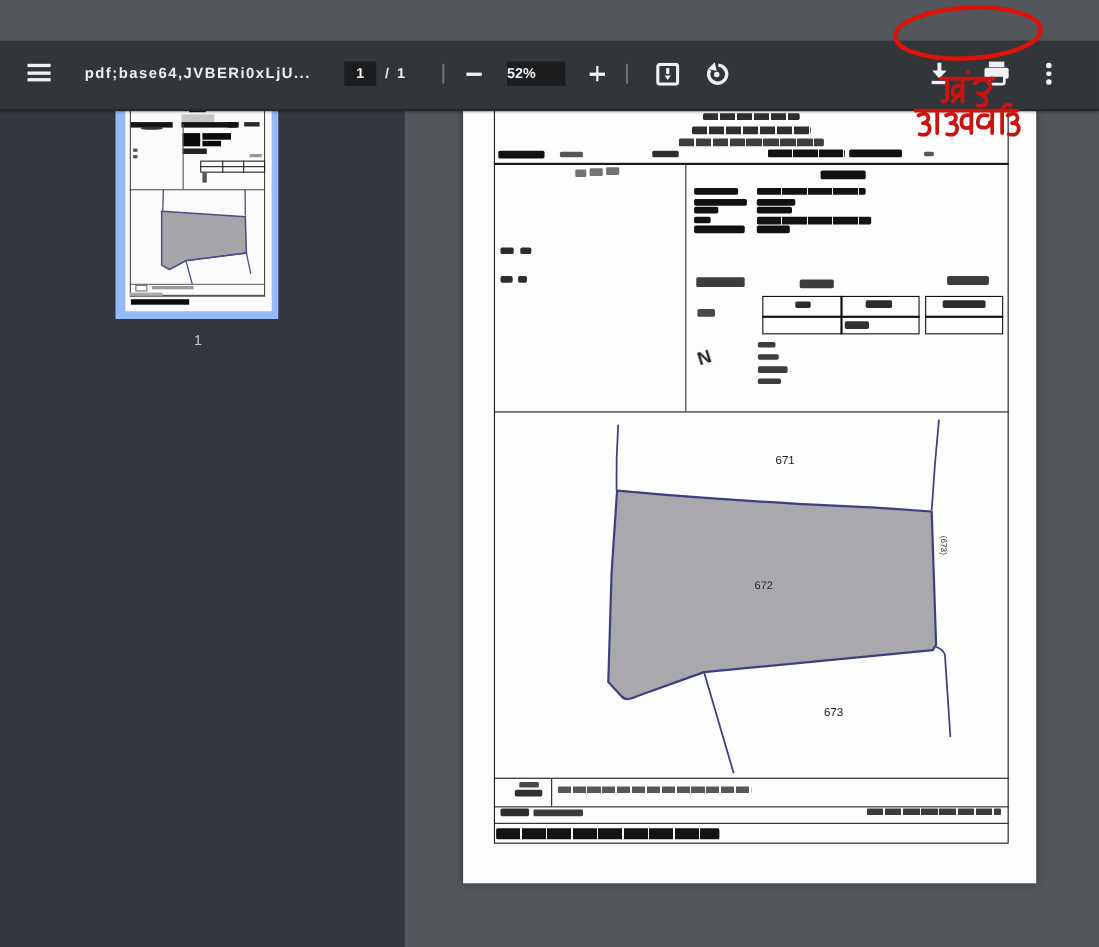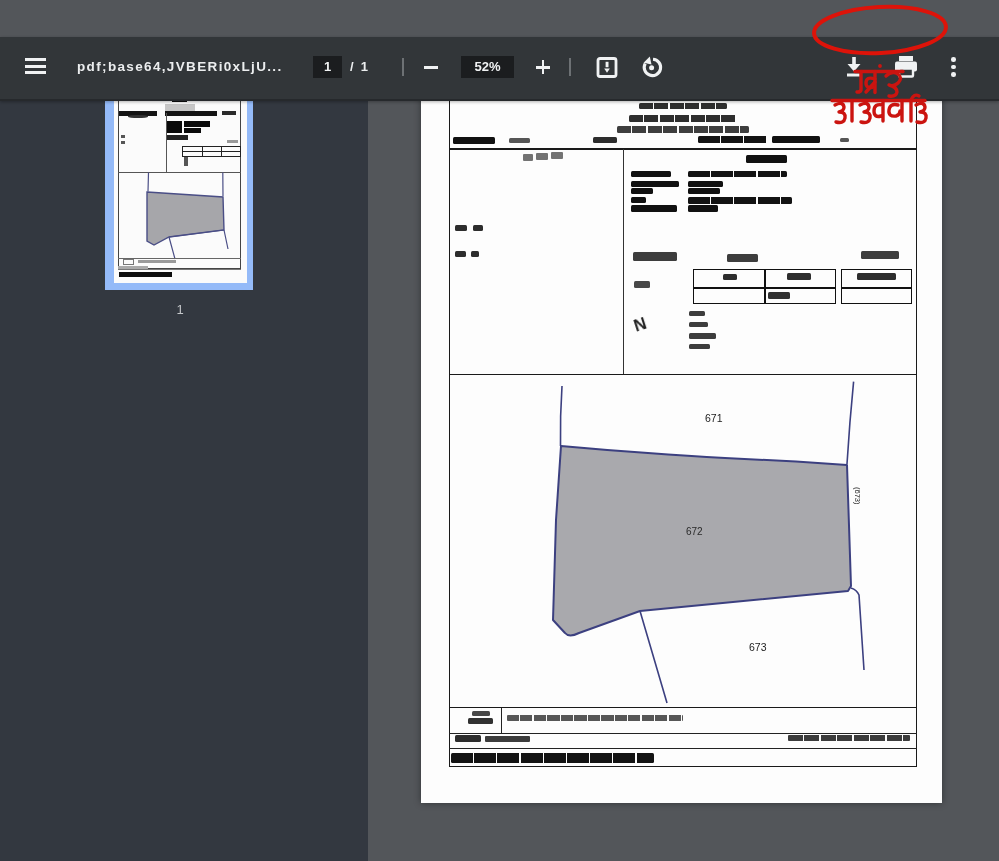--- a/index.html
+++ b/index.html
@@ -27,21 +27,21 @@
 
   <div class="abs tbtxt" style="left:77px;top:21.5px;font-weight:bold;letter-spacing:1.35px;font-size:13.5px;">pdf;base64,JVBERi0xLjU...</div>
 
   <div class="abs" style="left:313px;top:19px;width:29px;height:22px;background:#1b1d1f;color:#f0f2f3;font-size:13px;text-align:center;line-height:22px;font-weight:bold;">1</div>
   <div class="abs tbtxt" style="left:350px;top:22px;font-weight:bold;">/&nbsp;&nbsp;1</div>
 
   <div class="abs" style="left:402px;top:21px;width:1.5px;height:18px;background:#6d7174;"></div>
 
   <div class="abs" style="left:424px;top:29px;width:14px;height:2.6px;background:#f0f2f3;"></div>
 
-  <div class="abs" style="left:461px;top:19px;width:53px;height:22px;background:#1b1d1f;color:#f0f2f3;font-size:13px;text-align:center;line-height:22px;font-weight:bold;">52%</div>
+  <div class="abs" style="left:461px;top:19px;width:53px;height:22px;background:#1b1d1f;color:#f0f2f3;font-size:13px;text-align:left;line-height:22px;font-weight:bold;">52%</div>
 
   <div class="abs" style="left:536px;top:29px;width:14px;height:2.6px;background:#f0f2f3;"></div>
   <div class="abs" style="left:541.7px;top:23.3px;width:2.6px;height:14px;background:#f0f2f3;"></div>
 
   <div class="abs" style="left:569px;top:21px;width:1.5px;height:18px;background:#6d7174;"></div>
 
   <svg class="abs" style="left:596px;top:20px;" width="22" height="21" viewBox="0 0 22 21">
     <rect x="2" y="1.5" width="18" height="18" rx="2" fill="none" stroke="#f0f2f3" stroke-width="2.8"></rect>
     <rect x="9.6" y="4.8" width="2.9" height="5.4" fill="#f0f2f3"></rect>
     <path d="M8.2,11.6 L13.9,11.6 L11,15.8 Z" fill="#f0f2f3"></path>

